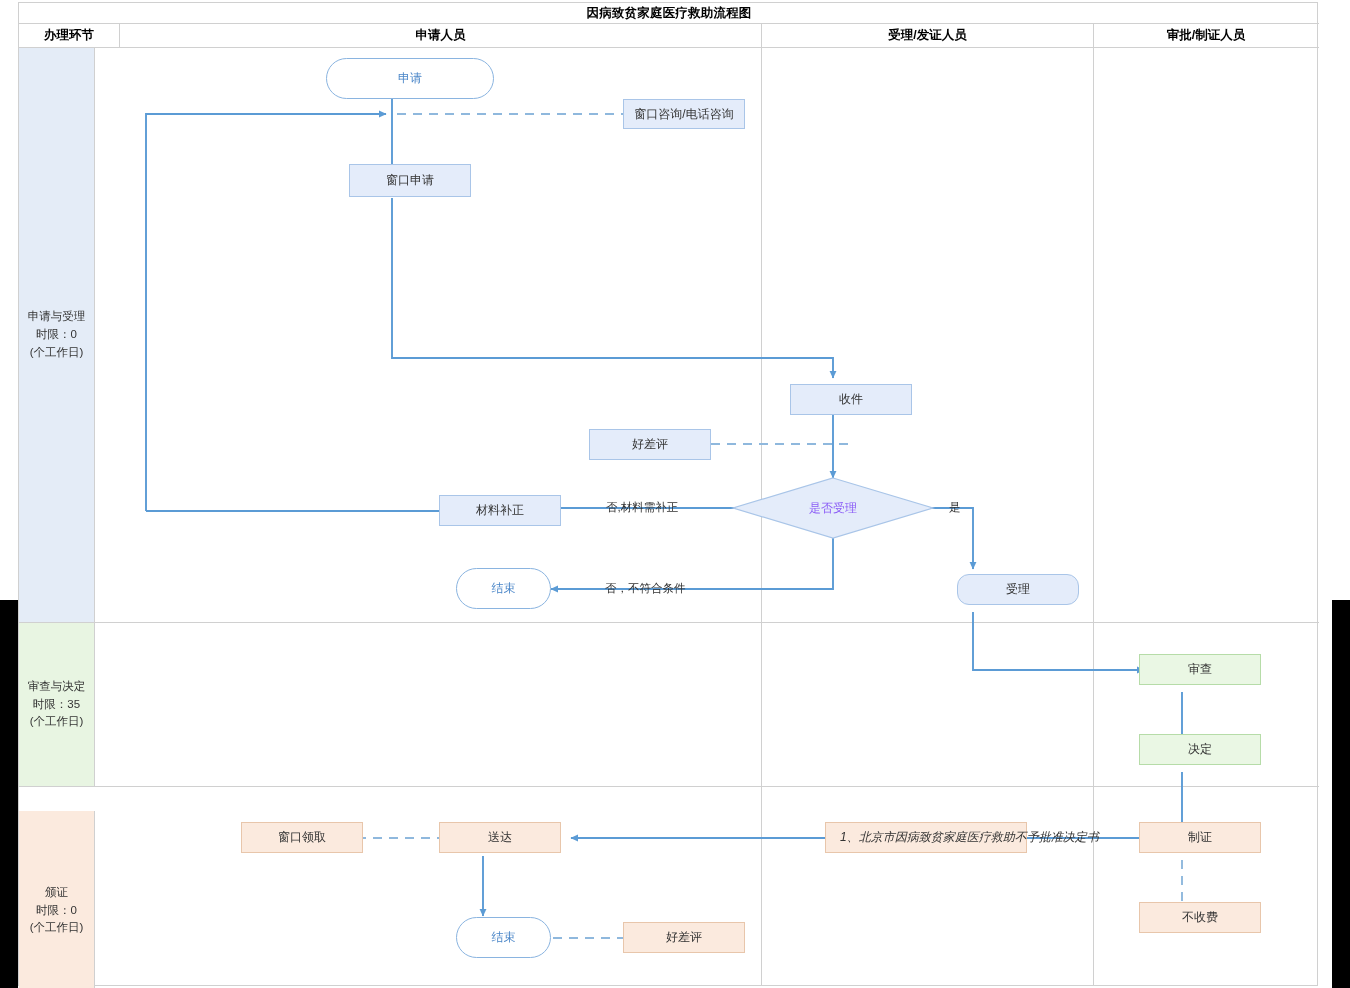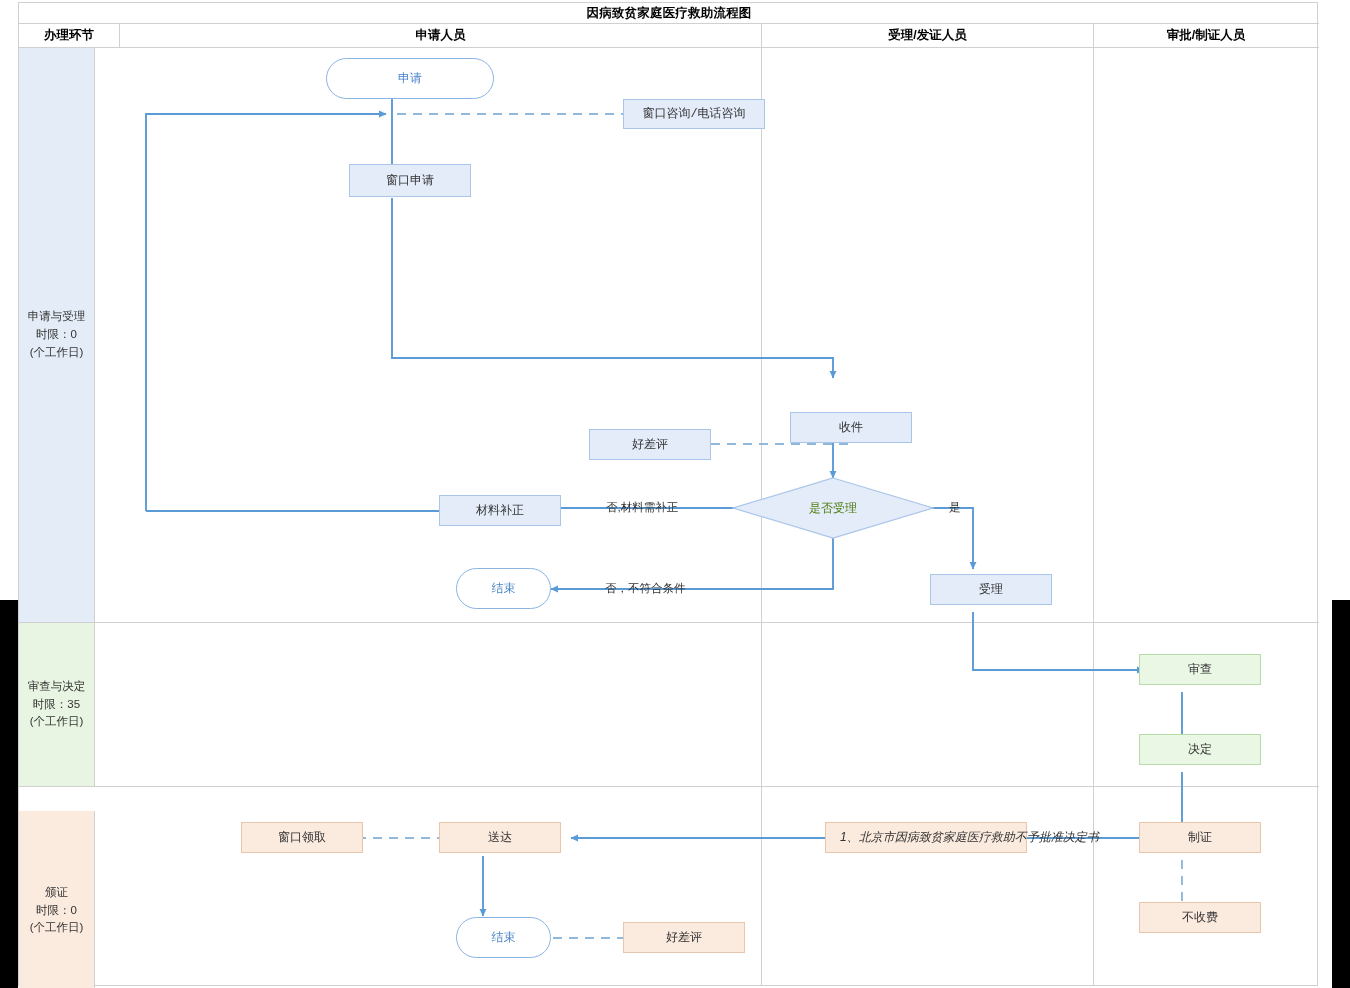--- a/index.html
+++ b/index.html
@@ -54,21 +54,21 @@
   #canvas{position:absolute;left:0;top:0;width:1300px;height:938px;z-index:20;}
 
   .node{position:absolute;box-sizing:border-box;display:flex;align-items:center;
         justify-content:center;text-align:center;font-size:12px;color:#333;
         line-height:1.2;z-index:22;}
   .n-blue{background:#e4ecfa;border:1px solid #a9c5e8;}
   .n-green{background:#eaf7e4;border:1px solid #b6dca8;}
   .n-orange{background:#fbeade;border:1px solid #e8c6ab;}
   .n-term{background:#ffffff;border:1px solid #8ab4e0;border-radius:24px;color:#4a86c8;}
   .n-diamond{background:transparent;border:none;}
-  .n-diamond .dlabel{position:relative;z-index:2;font-size:12px;color:#4d7c0f;}
+  .n-diamond .dlabel{position:relative;z-index:2;font-size:12px;color:#8b5cf6;}
   .n-overflow{white-space:nowrap;justify-content:flex-start;padding-left:14px;}
 
   .edge-label{position:absolute;font-size:11.5px;color:#333;z-index:26;
               background:transparent;white-space:nowrap;}
 </style>
 </head>
 <body>
 
 <div id="band-left" class="edge-band"></div>
 <div id="band-right" class="edge-band"></div>
@@ -160,37 +160,37 @@
         <path d="M534,890 L604,890"></path>
 
         <path d="M1163,812 L1163,868"></path>
       </g>
 
       <polygon points="814,430 914,460 814,490 714,460" fill="#e4ecfa" stroke="#a9c5e8" stroke-width="1.2"></polygon>
     </svg>
 
     <div class="node n-term" style="left:307px;top:10px;width:168px;height:41px;">申请</div>
 
-    <div class="node n-blue" style="left:604px;top:51px;width:142px;height:30px;font-family:Liberation Mono, monospace;">窗口咨询/电话咨询</div>
+    <div class="node n-blue" style="left:604px;top:51px;width:122px;height:30px;">窗口咨询/电话咨询</div>
 
     <div class="node n-blue" style="left:330px;top:116px;width:122px;height:33px;">窗口申请</div>
 
-    <div class="node n-blue" style="left:771px;top:336px;width:122px;height:31px;margin-top:28px;">收件</div>
+    <div class="node n-blue" style="left:771px;top:336px;width:122px;height:31px;">收件</div>
 
     <div class="node n-blue" style="left:570px;top:381px;width:122px;height:31px;">好差评</div>
 
     <div class="node n-diamond" style="left:714px;top:430px;width:200px;height:60px;">
       <span class="dlabel">是否受理</span>
     </div>
 
     <div class="node n-blue" style="left:420px;top:447px;width:122px;height:31px;">材料补正</div>
 
     <div class="node n-term" style="left:437px;top:520px;width:95px;height:41px;">结束</div>
 
-    <div class="node n-blue" style="left:911px;top:526px;width:122px;height:31px;">受理</div>
+    <div class="node n-blue" style="left:938px;top:526px;width:122px;height:31px;border-radius:12px;">受理</div>
 
     <div class="node n-green" style="left:1120px;top:606px;width:122px;height:31px;">审查</div>
 
     <div class="node n-green" style="left:1120px;top:686px;width:122px;height:31px;">决定</div>
 
     <div class="node n-orange" style="left:1120px;top:774px;width:122px;height:31px;">制证</div>
 
     <div class="node n-orange" style="left:1120px;top:854px;width:122px;height:31px;">不收费</div>
 
     <div class="node n-orange n-overflow" style="left:806px;top:774px;width:202px;height:31px;font-style:italic;">1、北京市因病致贫家庭医疗救助不予批准决定书</div>

